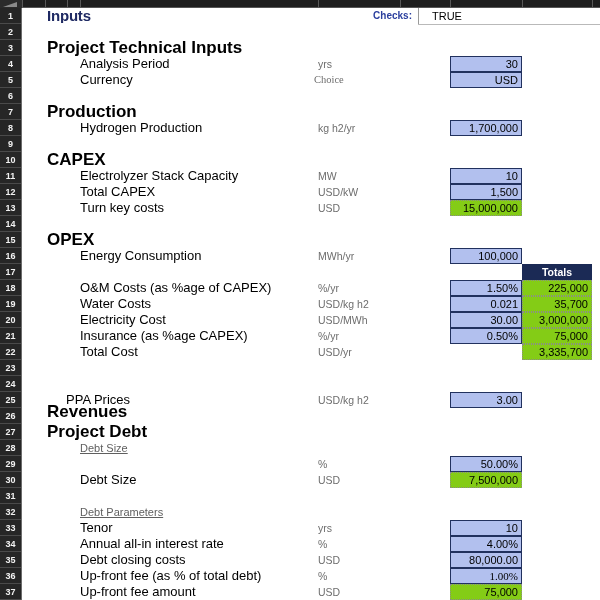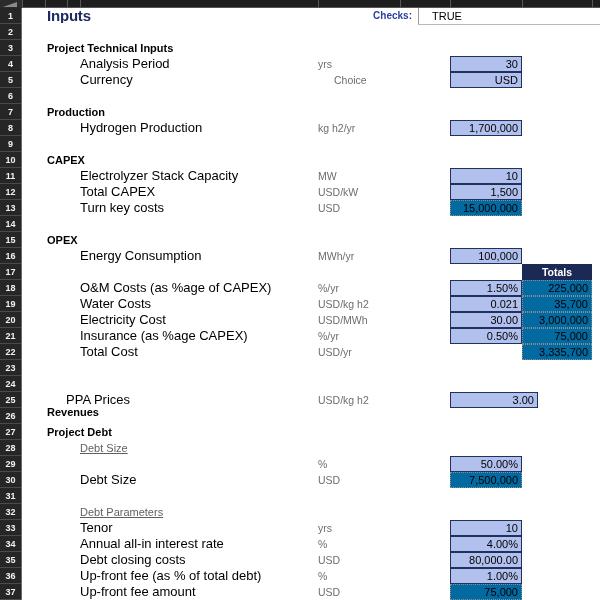--- a/index.html
+++ b/index.html
@@ -124,21 +124,21 @@
   }
   .checks-value {
     font-size: 11px;
     text-align: left;
     color: #000000;
   }
 
   
   .section-head {
     font-weight: bold;
-    font-size: 11px;
+    font-size: 17px;
     color: #000000;
   }
   .item-label {
     font-size: 13px;
     color: #000000;
   }
   .sub-head {
     font-size: 11px;
     color: #5f5f5f;
     text-decoration: underline;
@@ -153,21 +153,21 @@
     background: #b2c0ee;
     border: 1px solid #21315e;
     text-align: right;
     padding-right: 3px;
     font-size: 11px;
     color: #000000;
     line-height: 14px;
   }
   
   .calc-cell {
-    background: #0369a1;
+    background: #84cc16;
     border: 1px dotted #8c8c8c;
     text-align: right;
     padding-right: 3px;
     font-size: 11px;
     color: #000000;
     line-height: 14px;
   }
   
   .totals-head {
     background: #1b2a55;
@@ -242,21 +242,21 @@
       <div class="cell checks-label" style="left: 318px; top: 0px; width: 72px;">Checks:</div>
       <div class="checks-sep" style="left: 396px; top: 0px; height: 16px;"></div>
       <div class="cell checks-value" style="left: 410px; top: 0px; width: 140px;">TRUE</div>
       <div class="row1-underline" style="left: 396px; top: 16px; width: 182px;"></div>
       <div class="cell totals-head" style="left: 500px; top: 256px; width: 70px; height: 16px;">Totals</div>
       <div class="cell section-head" style="left: 25px; top: 32px; width: 260px;">Project Technical Inputs</div>
       <div class="cell item-label" style="left: 58px; top: 48px; width: 260px;">Analysis Period</div>
       <div class="cell unit" style="left: 296px; top: 48px; width: 130px;">yrs</div>
       <div class="cell input-cell" style="left: 428px; top: 48px; width: 72px; height: 16px;">30</div>
       <div class="cell item-label" style="left: 58px; top: 64px; width: 260px;">Currency</div>
-      <div class="cell unit" style="left: 312px; top: 64px; width: 130px;">Choice</div>
+      <div class="cell unit" style="left: 292px; top: 64px; width: 130px; font-family: Liberation Serif, serif;">Choice</div>
       <div class="cell input-cell" style="left: 428px; top: 64px; width: 72px; height: 16px;">USD</div>
       <div class="cell section-head" style="left: 25px; top: 96px; width: 260px;">Production</div>
       <div class="cell item-label" style="left: 58px; top: 112px; width: 260px;">Hydrogen Production</div>
       <div class="cell unit" style="left: 296px; top: 112px; width: 130px;">kg h2/yr</div>
       <div class="cell input-cell" style="left: 428px; top: 112px; width: 72px; height: 16px;">1,700,000</div>
       <div class="cell section-head" style="left: 25px; top: 144px; width: 260px;">CAPEX</div>
       <div class="cell item-label" style="left: 58px; top: 160px; width: 260px;">Electrolyzer Stack Capacity</div>
       <div class="cell unit" style="left: 296px; top: 160px; width: 130px;">MW</div>
       <div class="cell input-cell" style="left: 428px; top: 160px; width: 72px; height: 16px;">10</div>
       <div class="cell item-label" style="left: 58px; top: 176px; width: 260px;">Total CAPEX</div>
@@ -284,39 +284,39 @@
       <div class="cell item-label" style="left: 58px; top: 320px; width: 260px;">Insurance (as %age CAPEX)</div>
       <div class="cell unit" style="left: 296px; top: 320px; width: 130px;">%/yr</div>
       <div class="cell input-cell" style="left: 428px; top: 320px; width: 72px; height: 16px;">0.50%</div>
       <div class="cell calc-cell" style="left: 500px; top: 320px; width: 70px; height: 16px;">75,000</div>
       <div class="cell item-label" style="left: 58px; top: 336px; width: 260px;">Total Cost</div>
       <div class="cell unit" style="left: 296px; top: 336px; width: 130px;">USD/yr</div>
       <div class="cell calc-cell" style="left: 500px; top: 336px; width: 70px; height: 16px;">3,335,700</div>
       <div class="cell section-head" style="left: 25px; top: 368px; width: 260px; margin-top: 28px;">Revenues</div>
       <div class="cell item-label" style="left: 44px; top: 384px; width: 260px;">PPA Prices</div>
       <div class="cell unit" style="left: 296px; top: 384px; width: 130px;">USD/kg h2</div>
-      <div class="cell input-cell" style="left: 428px; top: 384px; width: 88px; height: 16px;">3.00</div>
+      <div class="cell input-cell" style="left: 428px; top: 384px; width: 72px; height: 16px;">3.00</div>
       <div class="cell section-head" style="left: 25px; top: 416px; width: 260px;">Project Debt</div>
       <div class="cell sub-head" style="left: 58px; top: 432px; width: 260px;">Debt Size</div>
       <div class="cell unit" style="left: 296px; top: 448px; width: 130px;">%</div>
       <div class="cell input-cell" style="left: 428px; top: 448px; width: 72px; height: 16px;">50.00%</div>
       <div class="cell item-label" style="left: 58px; top: 464px; width: 260px;">Debt Size</div>
       <div class="cell unit" style="left: 296px; top: 464px; width: 130px;">USD</div>
       <div class="cell calc-cell" style="left: 428px; top: 464px; width: 72px; height: 16px;">7,500,000</div>
       <div class="cell item-label" style="left: 58px; top: 512px; width: 260px;">Tenor</div>
       <div class="cell sub-head" style="left: 58px; top: 496px; width: 260px;">Debt Parameters</div>
       <div class="cell unit" style="left: 296px; top: 512px; width: 130px;">yrs</div>
       <div class="cell input-cell" style="left: 428px; top: 512px; width: 72px; height: 16px;">10</div>
       <div class="cell item-label" style="left: 58px; top: 528px; width: 260px;">Annual all-in interest rate</div>
       <div class="cell unit" style="left: 296px; top: 528px; width: 130px;">%</div>
       <div class="cell input-cell" style="left: 428px; top: 528px; width: 72px; height: 16px;">4.00%</div>
       <div class="cell item-label" style="left: 58px; top: 544px; width: 260px;">Debt closing costs</div>
       <div class="cell unit" style="left: 296px; top: 544px; width: 130px;">USD</div>
       <div class="cell input-cell" style="left: 428px; top: 544px; width: 72px; height: 16px;">80,000.00</div>
       <div class="cell item-label" style="left: 58px; top: 560px; width: 260px;">Up-front fee (as % of total debt)</div>
       <div class="cell unit" style="left: 296px; top: 560px; width: 130px;">%</div>
-      <div class="cell input-cell" style="left: 428px; top: 560px; width: 72px; height: 16px;">1.00%</div>
+      <div class="cell input-cell" style="left: 428px; top: 560px; width: 72px; height: 16px; font-family: Liberation Serif, serif;">1.00%</div>
       <div class="cell item-label" style="left: 58px; top: 576px; width: 260px;">Up-front fee amount</div>
       <div class="cell unit" style="left: 296px; top: 576px; width: 130px;">USD</div>
       <div class="cell calc-cell" style="left: 428px; top: 576px; width: 72px; height: 16px;">75,000</div>
     </div>
 
 </div>
 
 </body></html>

